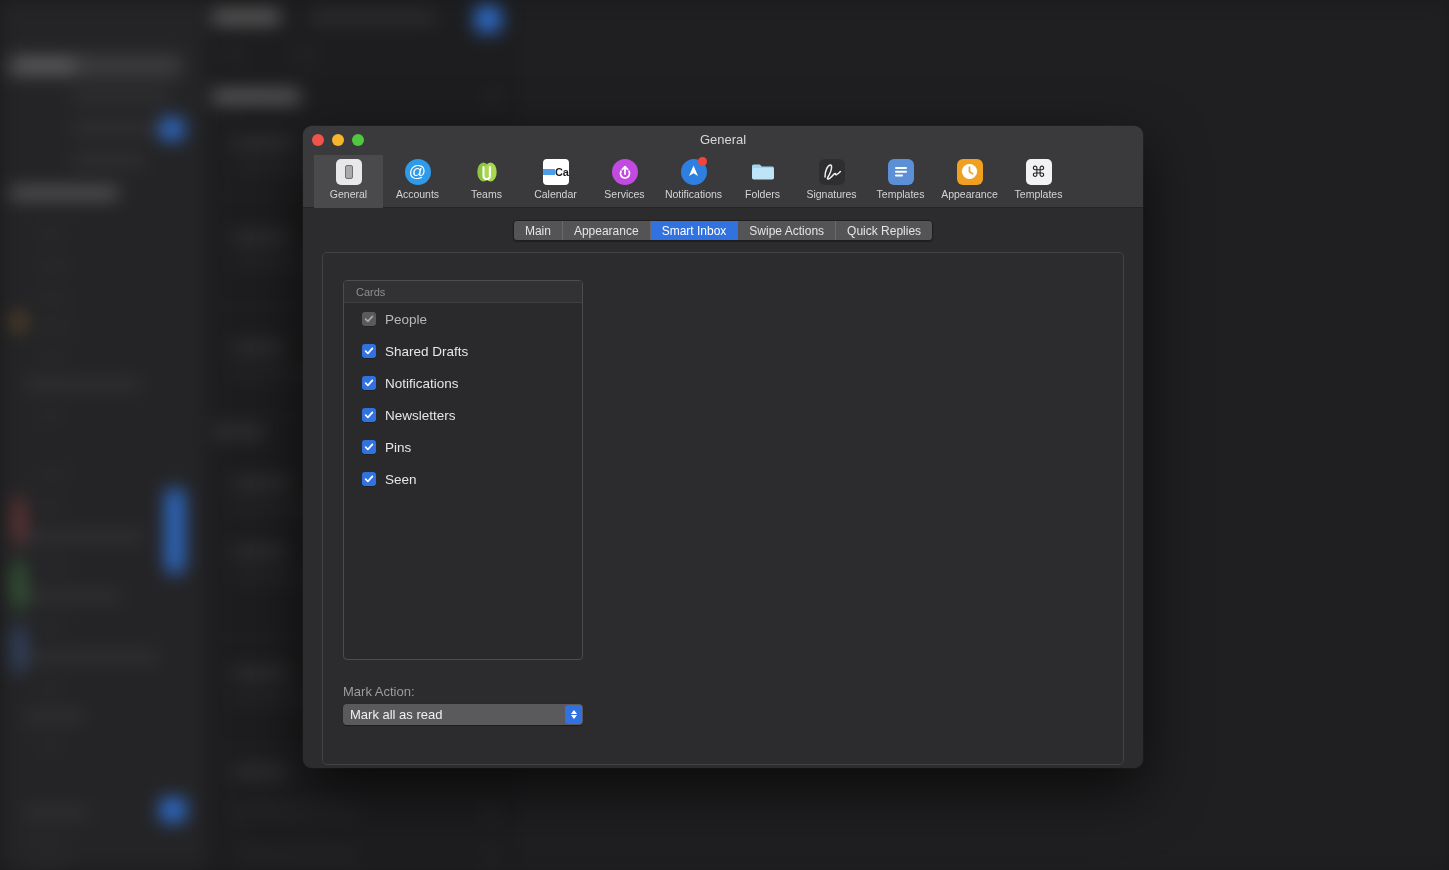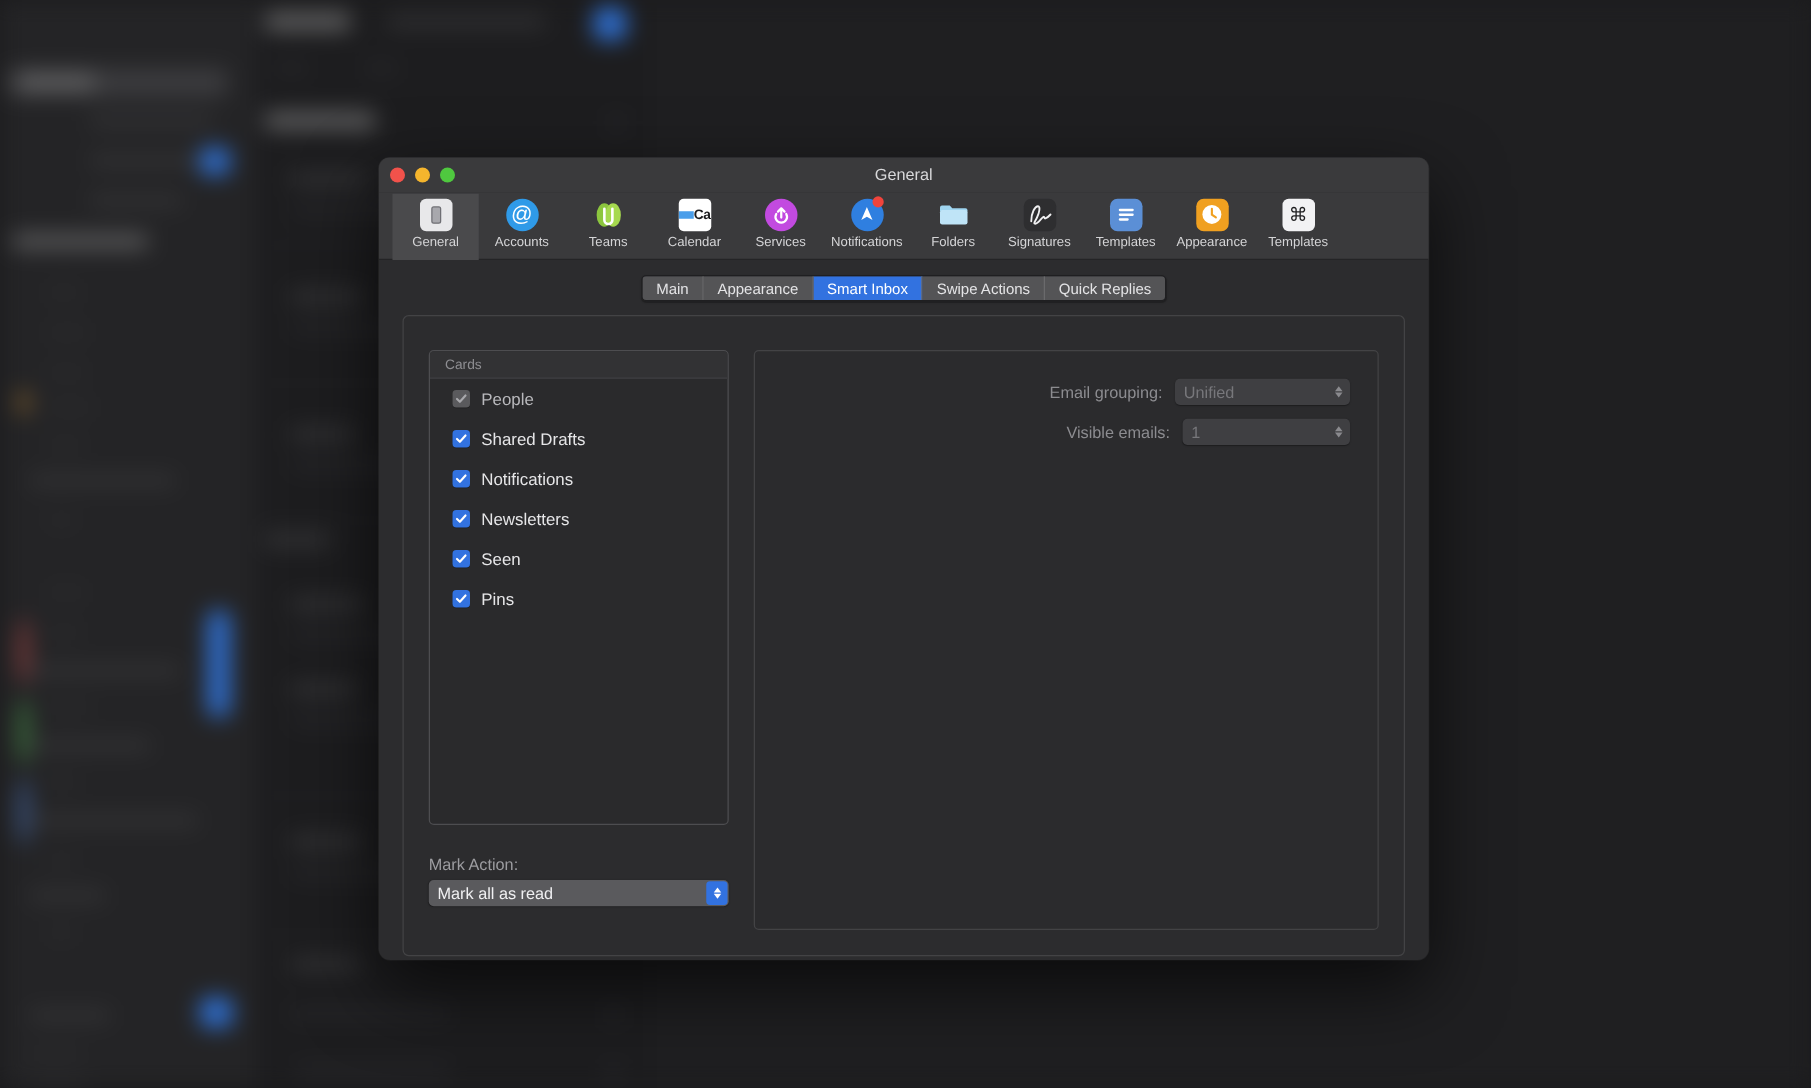--- a/index.html
+++ b/index.html
@@ -503,71 +503,42 @@
             </div>
             <span class="card-label">Newsletters</span>
           </div>
 
           <div class="card-row">
             <div class="cb">
               <svg width="10" height="10" viewBox="0 0 10 10">
                   <path d="M1.6 5.2 L3.9 7.4 L8.4 2.4" stroke="#fff" stroke-width="1.7" fill="none" stroke-linecap="round" stroke-linejoin="round"></path>
                 </svg>
             </div>
-            <span class="card-label">Seen</span>
+            <span class="card-label">Pins</span>
           </div>
 
           <div class="card-row">
             <div class="cb">
               <svg width="10" height="10" viewBox="0 0 10 10">
                   <path d="M1.6 5.2 L3.9 7.4 L8.4 2.4" stroke="#fff" stroke-width="1.7" fill="none" stroke-linecap="round" stroke-linejoin="round"></path>
                 </svg>
             </div>
-            <span class="card-label">Pins</span>
+            <span class="card-label">Seen</span>
           </div>
         </div>
 
         <div id="card-action-block">
           <div id="card-action-label">Mark Action:</div>
           <div class="popup">
             <span class="val">Mark all as read</span>
             <span class="stepper">
               <i class="chev up"></i>
                 <i class="chev down"></i>
             </span>
           </div>
         </div>
 
       </div>
 
-      <div id="right-col">
-
-        <div class="field-row">
-          <span class="field-label">Email grouping:</span>
-          <span class="field-ctl">
-            <span class="popup disabled" style="display:flex;">
-              <span class="val">Unified</span>
-              <span class="stepper">
-                <i class="chev up"></i>
-                  <i class="chev down"></i>
-              </span>
-            </span>
-          </span>
-        </div>
-
-        <div class="field-row">
-          <span class="field-label">Visible emails:</span>
-          <span class="field-ctl" style="width:134px;">
-            <span class="popup disabled" style="display:flex;">
-              <span class="val">1</span>
-              <span class="stepper">
-                <i class="chev up"></i>
-                  <i class="chev down"></i>
-              </span>
-            </span>
-          </span>
-        </div>
-
-      </div>
 
     </div>
   </div>
 </div>
 
 </body></html>

